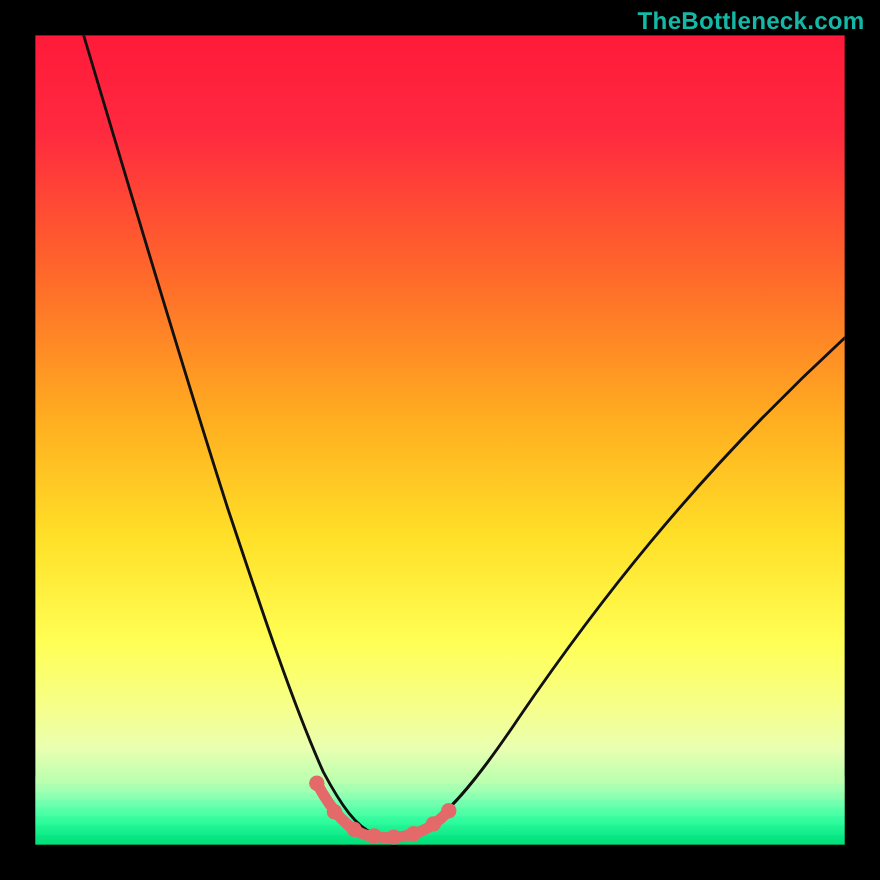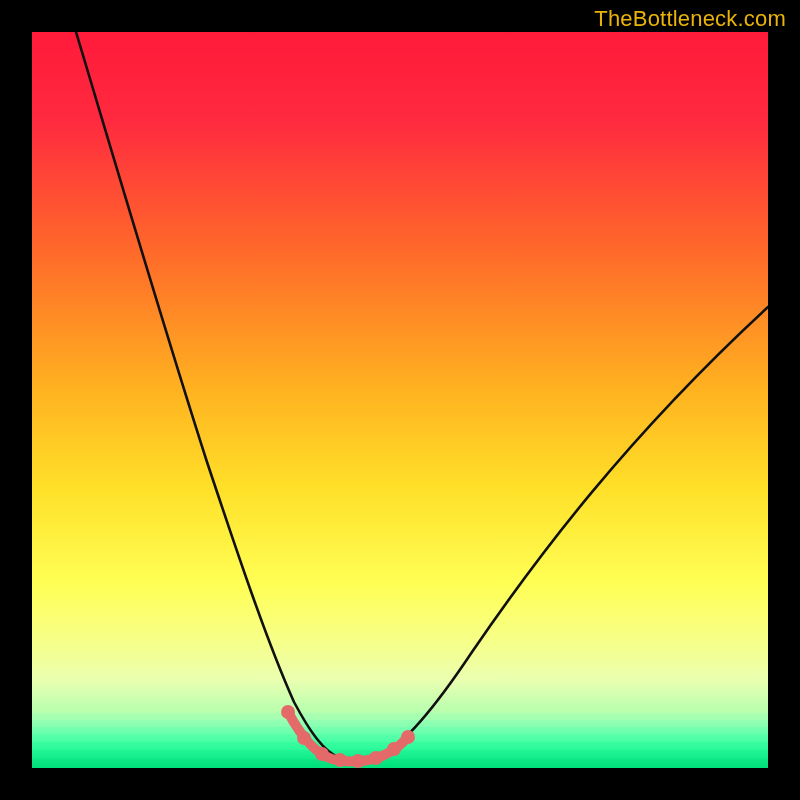--- a/index.html
+++ b/index.html
@@ -15,22 +15,22 @@
     position: relative;
     width: 800px;
     height: 800px;
     background: #000;
   }
   .watermark {
     position: absolute;
     top: 6px;
     right: 14px;
     font-size: 22px;
-    font-weight: 400;
-    color: #eab308;
+    font-weight: 700;
+    color: #14b8a6;
     letter-spacing: 0.2px;
     z-index: 10;
   }
   .plot-wrap {
     position: absolute;
     
     left: 32px;
     top: 32px;
     width: 736px;
     height: 736px;

